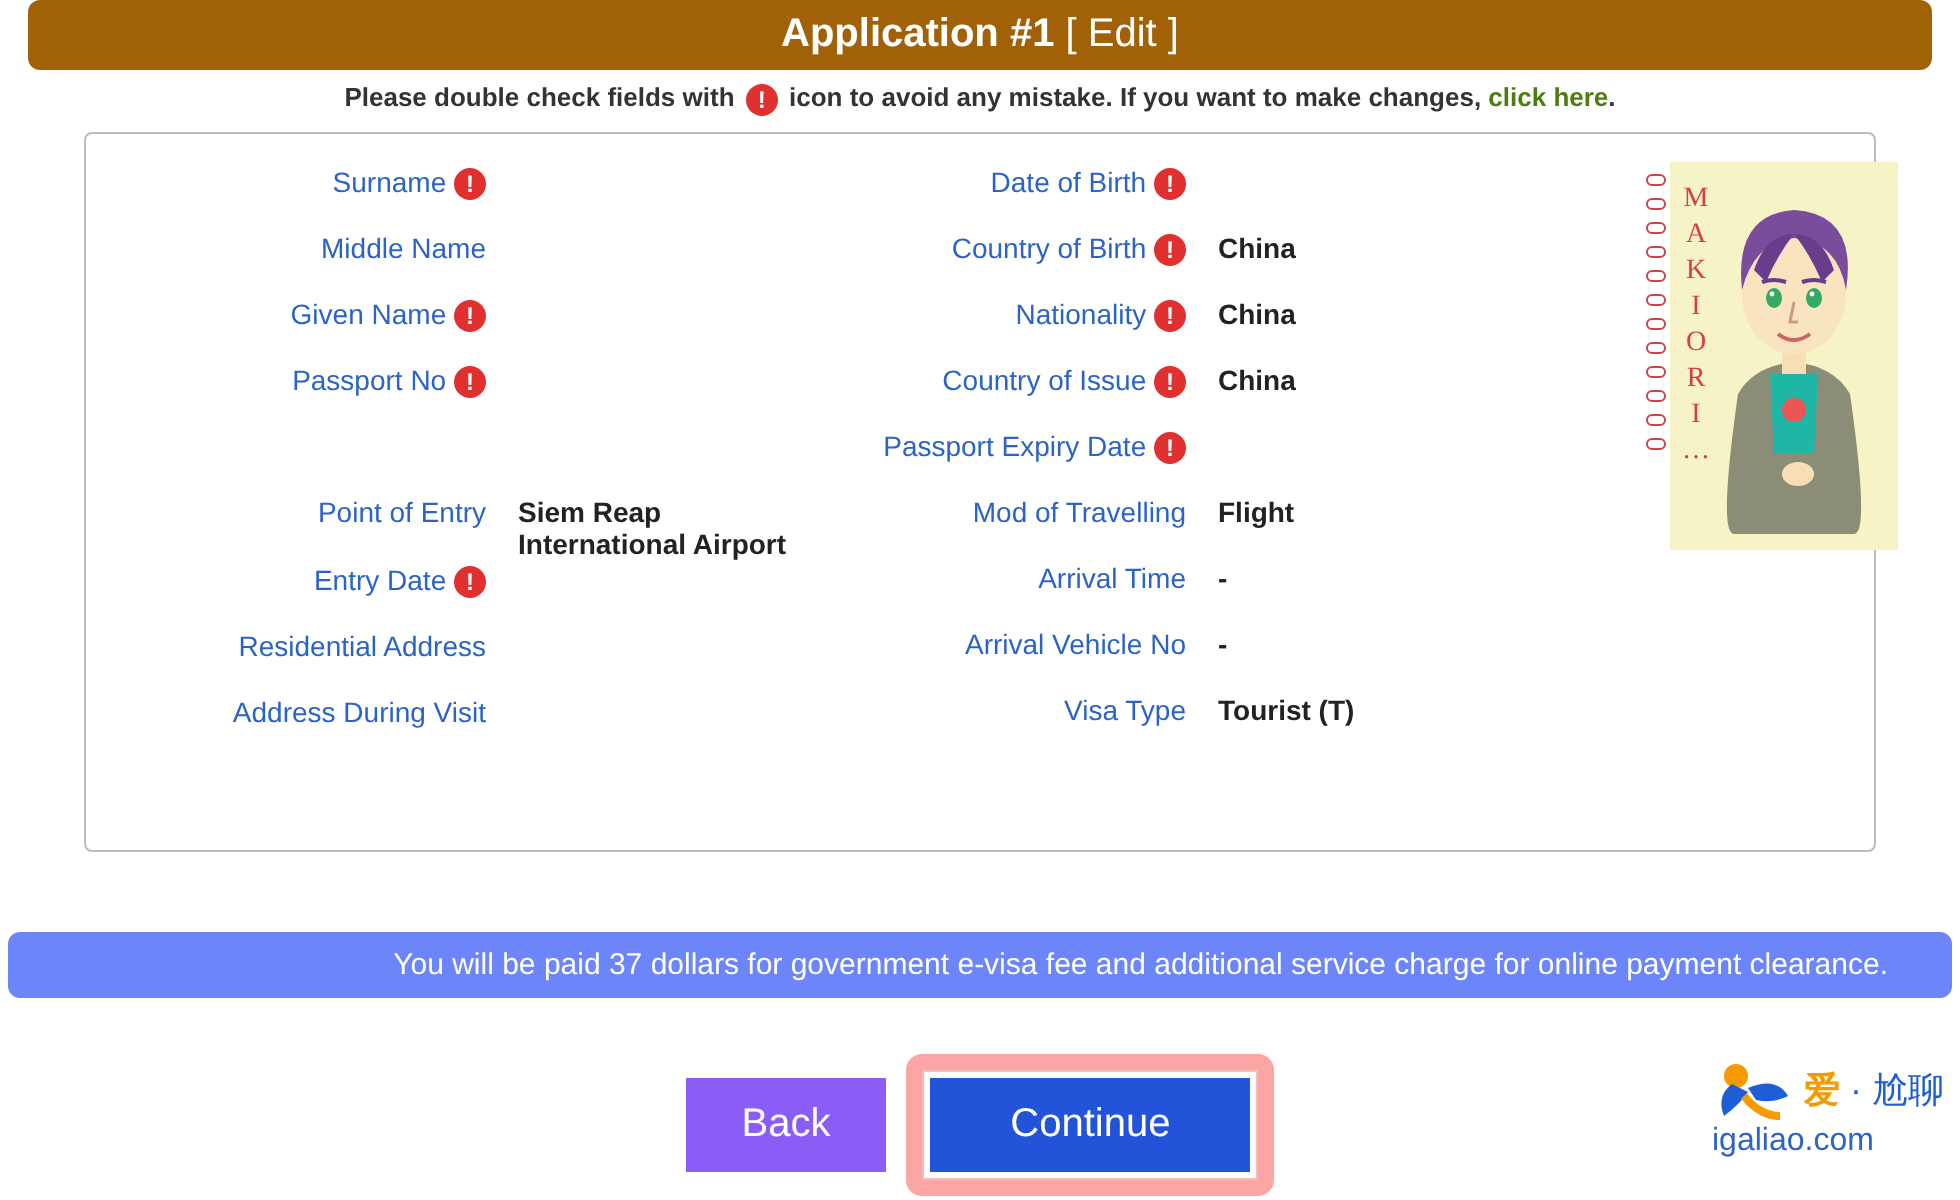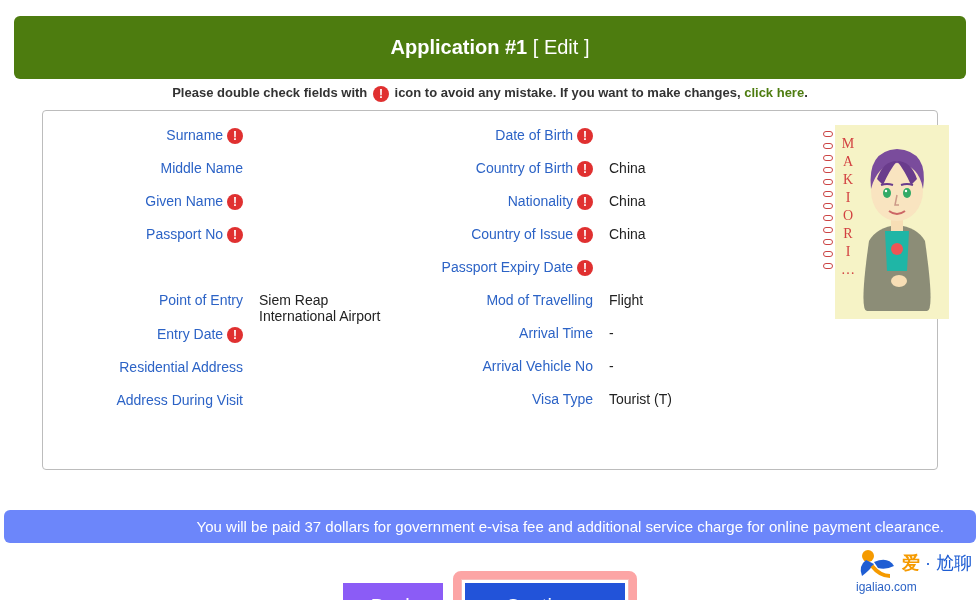--- a/index.html
+++ b/index.html
@@ -6,25 +6,25 @@
   body {
     font-family: Arial, Helvetica, sans-serif;
     font-size: 14px;
     background: #fff;
     width: 980px;
     height: 600px;
     overflow: hidden;
     position: relative;
   }
   .header-bar {
-    background: #4d7c0f;
+    background: #a16207;
     color: #fff;
     border-radius: 6px;
-    margin: 16px 14px 6px 14px;
-    padding: 20px 0;
+    margin: 0 14px 6px 14px;
+    padding: 6px 0;
     text-align: center;
     font-size: 20px;
   }
   .header-bar .title-strong { font-weight: bold; }
   .header-bar .edit-link { color: #fff; cursor: pointer; }
   .warning-line {
     text-align: center;
     font-size: 13px;
     font-weight: bold;
     color: #333;
@@ -73,21 +73,21 @@
     color: #fff;
     font-weight: bold;
     font-size: 12px;
     line-height: 16px;
     text-align: center;
     vertical-align: middle;
   }
   .value {
     padding-left: 10px;
     padding-top: 2px;
-    font-weight: normal;
+    font-weight: bold;
     color: #222;
     max-width: 160px;
   }
   .photo {
     width: 124px;
     height: 194px;
     background: #F6F3C6;
     border-left: 10px solid #fff;
     position: relative;
   }
@@ -141,29 +141,29 @@
   }
   .continue-wrap {
     display: inline-block;
     border: 8px solid #fca5a5;
     border-radius: 8px;
     padding: 4px;
     box-shadow: 0 0 0 1px rgba(223,32,32,0.3) inset;
   }
   .watermark {
     position: absolute;
-    right: 8px; bottom: 6px;
+    right: 8px; bottom: 20px;
     font-size: 12px;
     text-align: left;
   }
   .watermark .logo-row { display:flex; align-items:center; gap:6px; }
   .watermark svg { flex:0 0 auto; }
   .watermark .cn { color:#1E5DD3; font-size:18px; }
   .watermark .cn b { color:#F59A00; }
-  .watermark .url { color:#2C63C6; font-size:12px; }
+  .watermark .url { color:#2C63C6; font-size:16px; }
 </style>
 </head>
 <body>
 
 <div class="header-bar">
   <span class="title-strong">Application #1</span>
   <span> </span>
   <span class="edit-link">[ Edit ]</span>
 </div>
 

